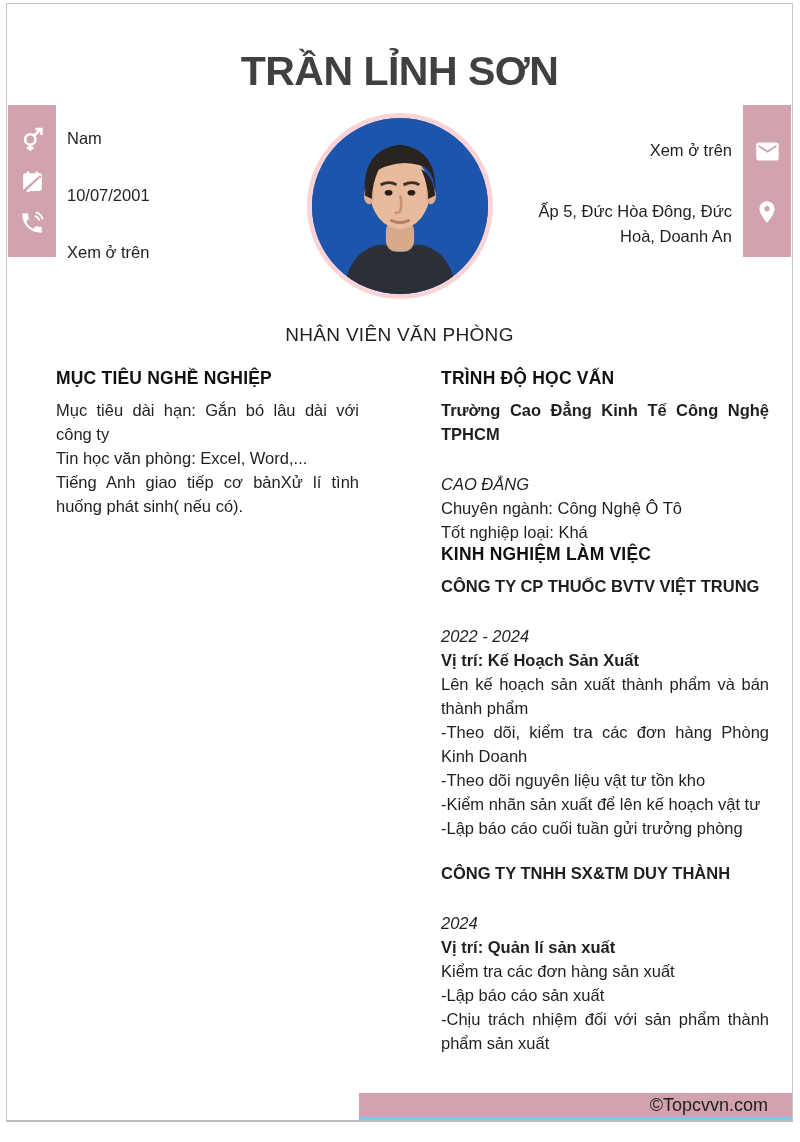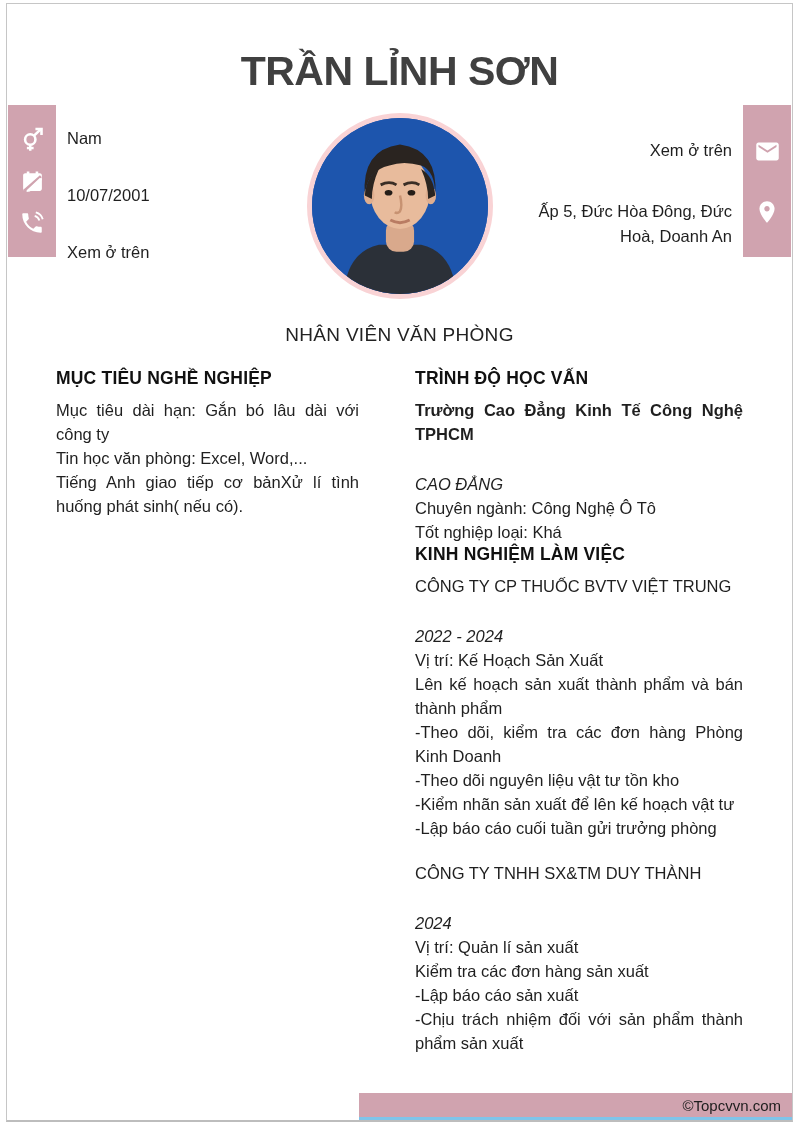--- a/index.html
+++ b/index.html
@@ -43,41 +43,41 @@
   }
   .photo svg { display:block; width:100%; height:100%; }
   
   .job-title {
     position:absolute; top:320px; left:0; right:0; text-align:center;
     font-size:19px; color:#222; letter-spacing:0.3px;
   }
   
   .columns {
     position:absolute; top:364px; left:49px; right:49px;
-    display:flex; gap:56px;
+    display:flex; gap:82px;
   }
   .col-left  { width:303px; flex:0 0 303px; }
   .col-right { width:328px; flex:0 0 328px; }
   h2.sec {
     font-size:17.5px; font-weight:700; color:#111; margin:0 0 9px 0; letter-spacing:0.2px;
   }
   .txt { font-size:16.5px; line-height:24px; text-align:justify; }
   .txt-line { font-size:16.5px; line-height:24px; }
-  .bold { font-weight:400; }
+  .bold { font-weight:700; }
   .italic { font-style:italic;margin-top:26px; }
   .mt-sec { margin-top:26px; }
   .mt-exp { margin-top:42px; }
   .mt-job { margin-top:21px; }
   .school { font-weight:700; text-align:justify; font-size:16.5px; line-height:24px; }
   
   .footer-bar {
     position:absolute; right:0; bottom:0; left:352px; height:27px;
     background:var(--pink); border-bottom:3px solid #7fc4ea;
     display:flex; align-items:center; justify-content:flex-end;
-    font-size:15px; color:#1d1d1d; padding-right:11px;
+    font-size:18px; color:#1d1d1d; padding-right:24px;
   }
 </style>
 </head>
 <body>
 
 <div class="page">
 
   <div class="cv-name">TRẦN LỈNH SƠN</div>
 
   <div class="band">

